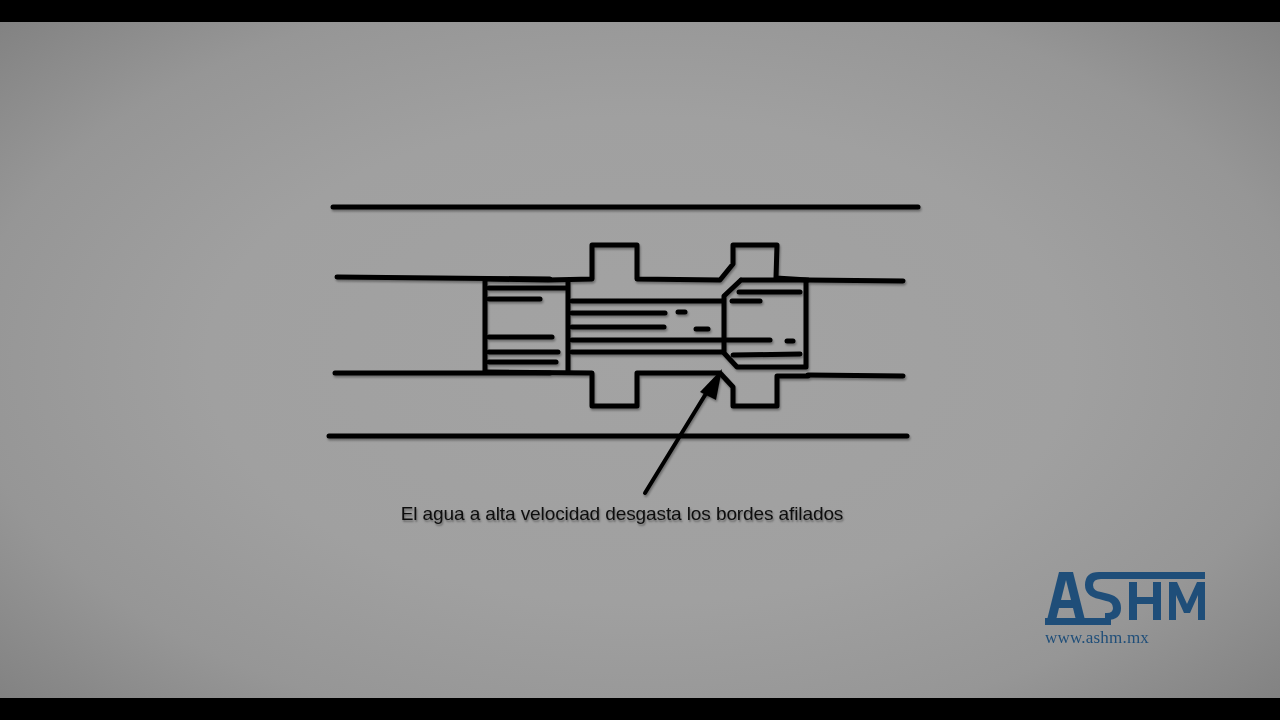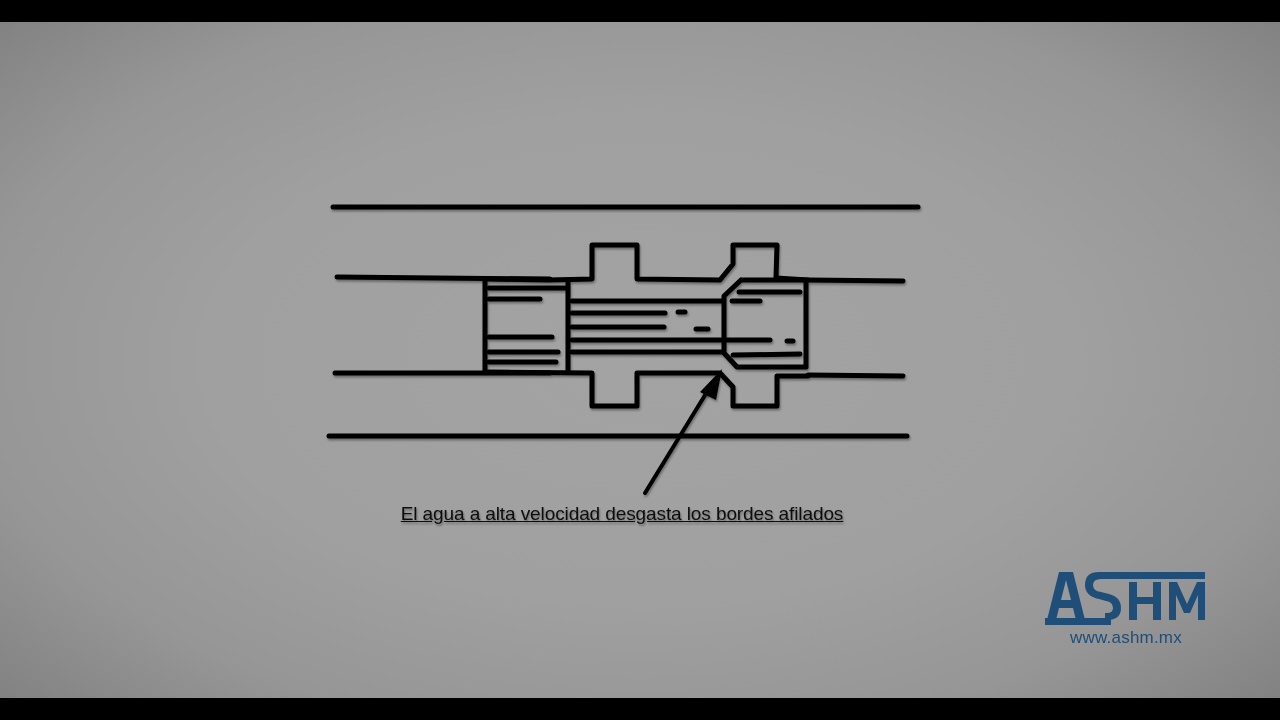--- a/index.html
+++ b/index.html
@@ -18,29 +18,27 @@
     }
     svg.diagram { position: absolute; left: 0; top: 0; width: 1280px; height: 720px; }
     .caption {
       position: absolute; left: 0; top: 503px; width: 1244px;
       text-align: center;
       font-family: "Liberation Sans", sans-serif;
       font-size: 19px;
       color: #0d0d0d;
       text-shadow: 1px 2px 2px rgba(0,0,0,0.35);
       letter-spacing: -0.1px;
-      text-decoration: underline;
     }
     .logo {
       position: absolute; left: 1045px; top: 568px; width: 162px; height: 84px;
     }
     .logo-url {
       position: absolute; left: 1045px; top: 628px; width: 162px;
-      text-align: center;
-      font-family: Liberation Sans, sans-serif;
+      font-family: Liberation Serif, serif;
       font-size: 17px;
       color: #1f4e79;
       letter-spacing: 0.2px;
     }
   </style>
 </head>
 <body>
 
 <div class="letterbox-top"></div>
 

